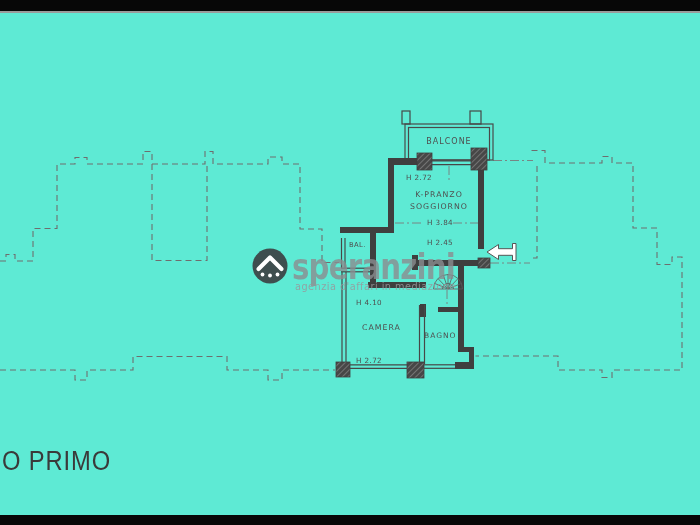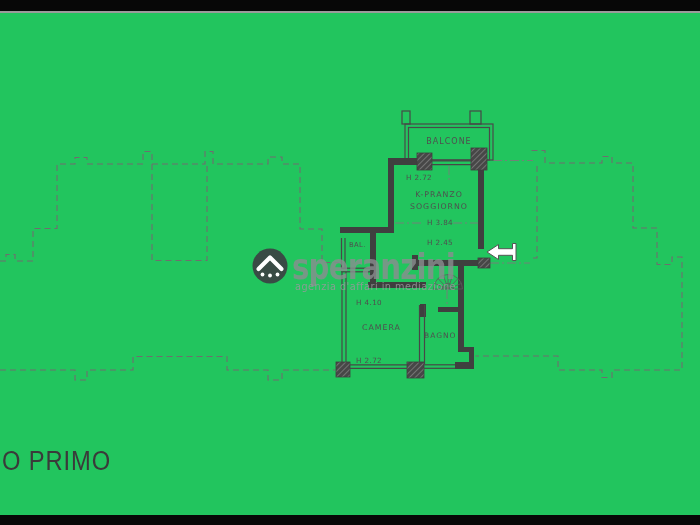--- a/index.html
+++ b/index.html
@@ -1,16 +1,16 @@
 <!DOCTYPE html>
 <html><head>
 <meta charset="utf-8">
 <style>
   html,body{margin:0;padding:0;background:#e8e8e8;}
-  #screen{position:relative;width:700px;height:525px;background:#22c55e;overflow:hidden;
+  #screen{position:relative;width:700px;height:525px;background:#5eead4;overflow:hidden;
           font-family:"DejaVu Sans",sans-serif;}
   .letterbox{position:absolute;left:0;width:700px;background:#070707;}
   #bar-top{top:0;height:11px;border-bottom:2px solid #9b9b9b;}
   #bar-bottom{top:515px;height:10px;}
   #plan-svg{position:absolute;left:0;top:0;}
   svg text{font-family:"DejaVu Sans",sans-serif;fill:#4f4f4f;}
   .room-label{letter-spacing:1px;}
   .h-label{letter-spacing:.4px;}
   .walls{fill:#3f3f3f;}
   .thin{stroke:#474747;stroke-width:1.2;fill:none;}

